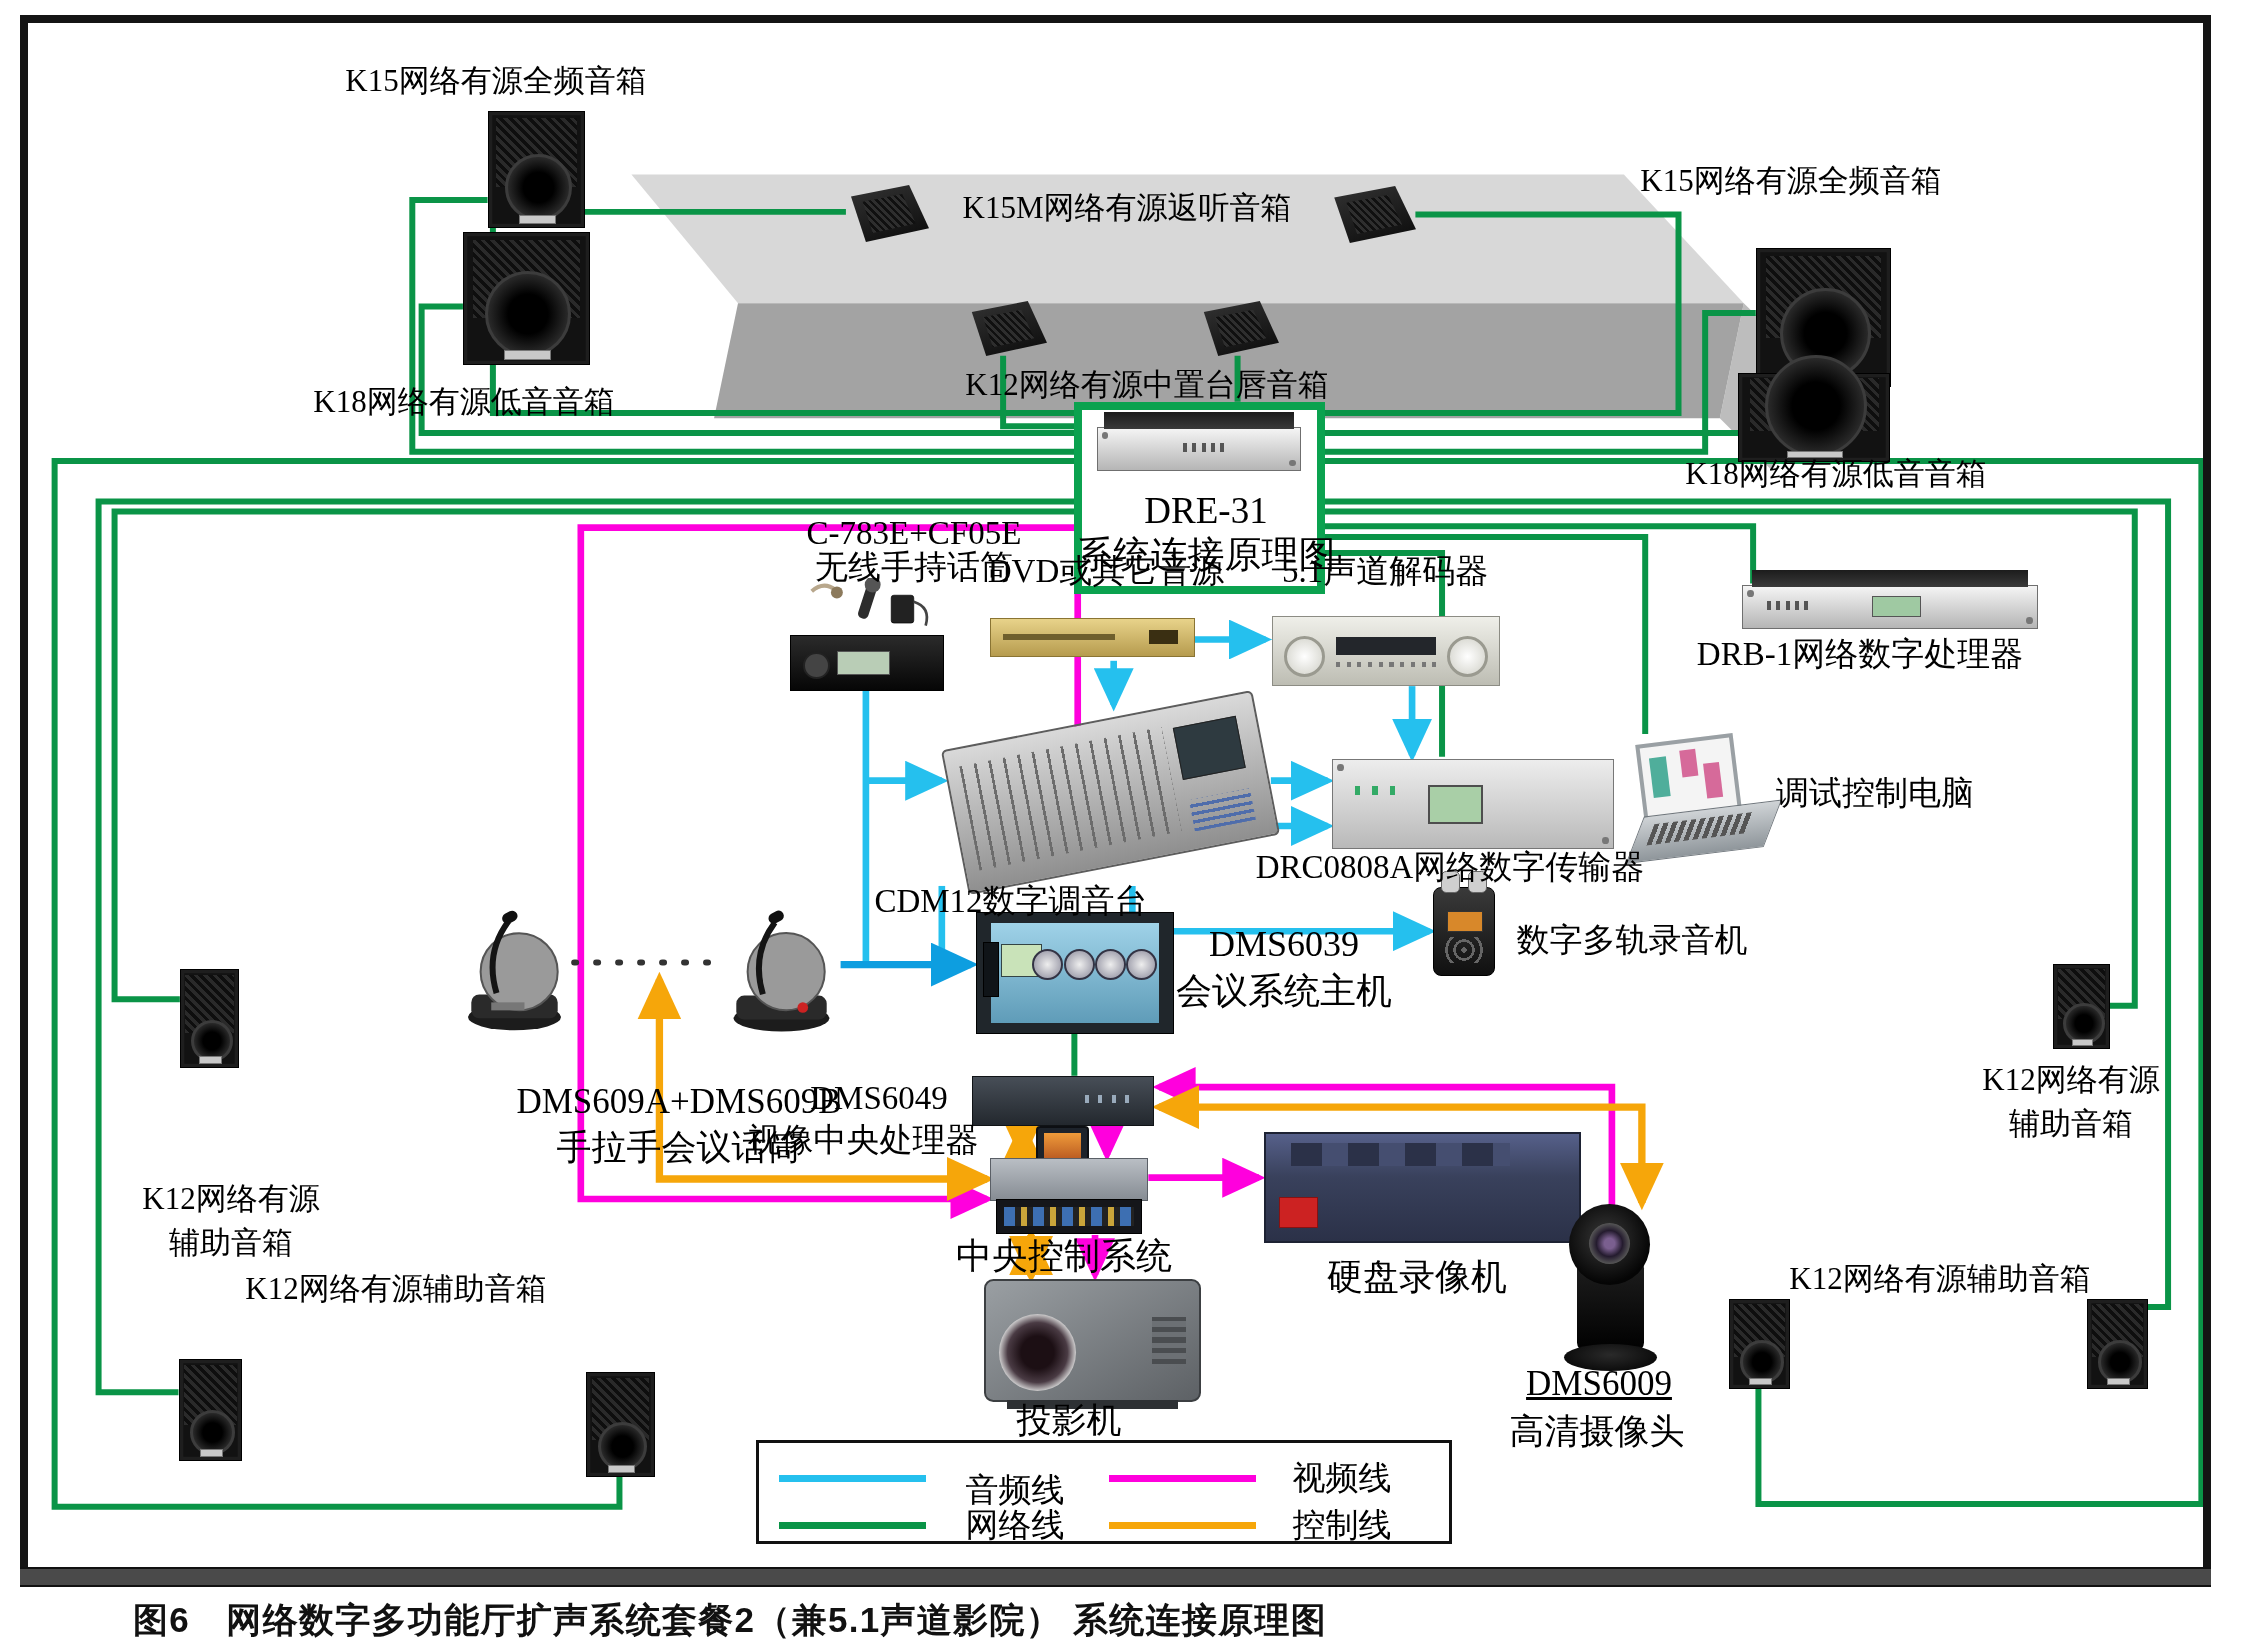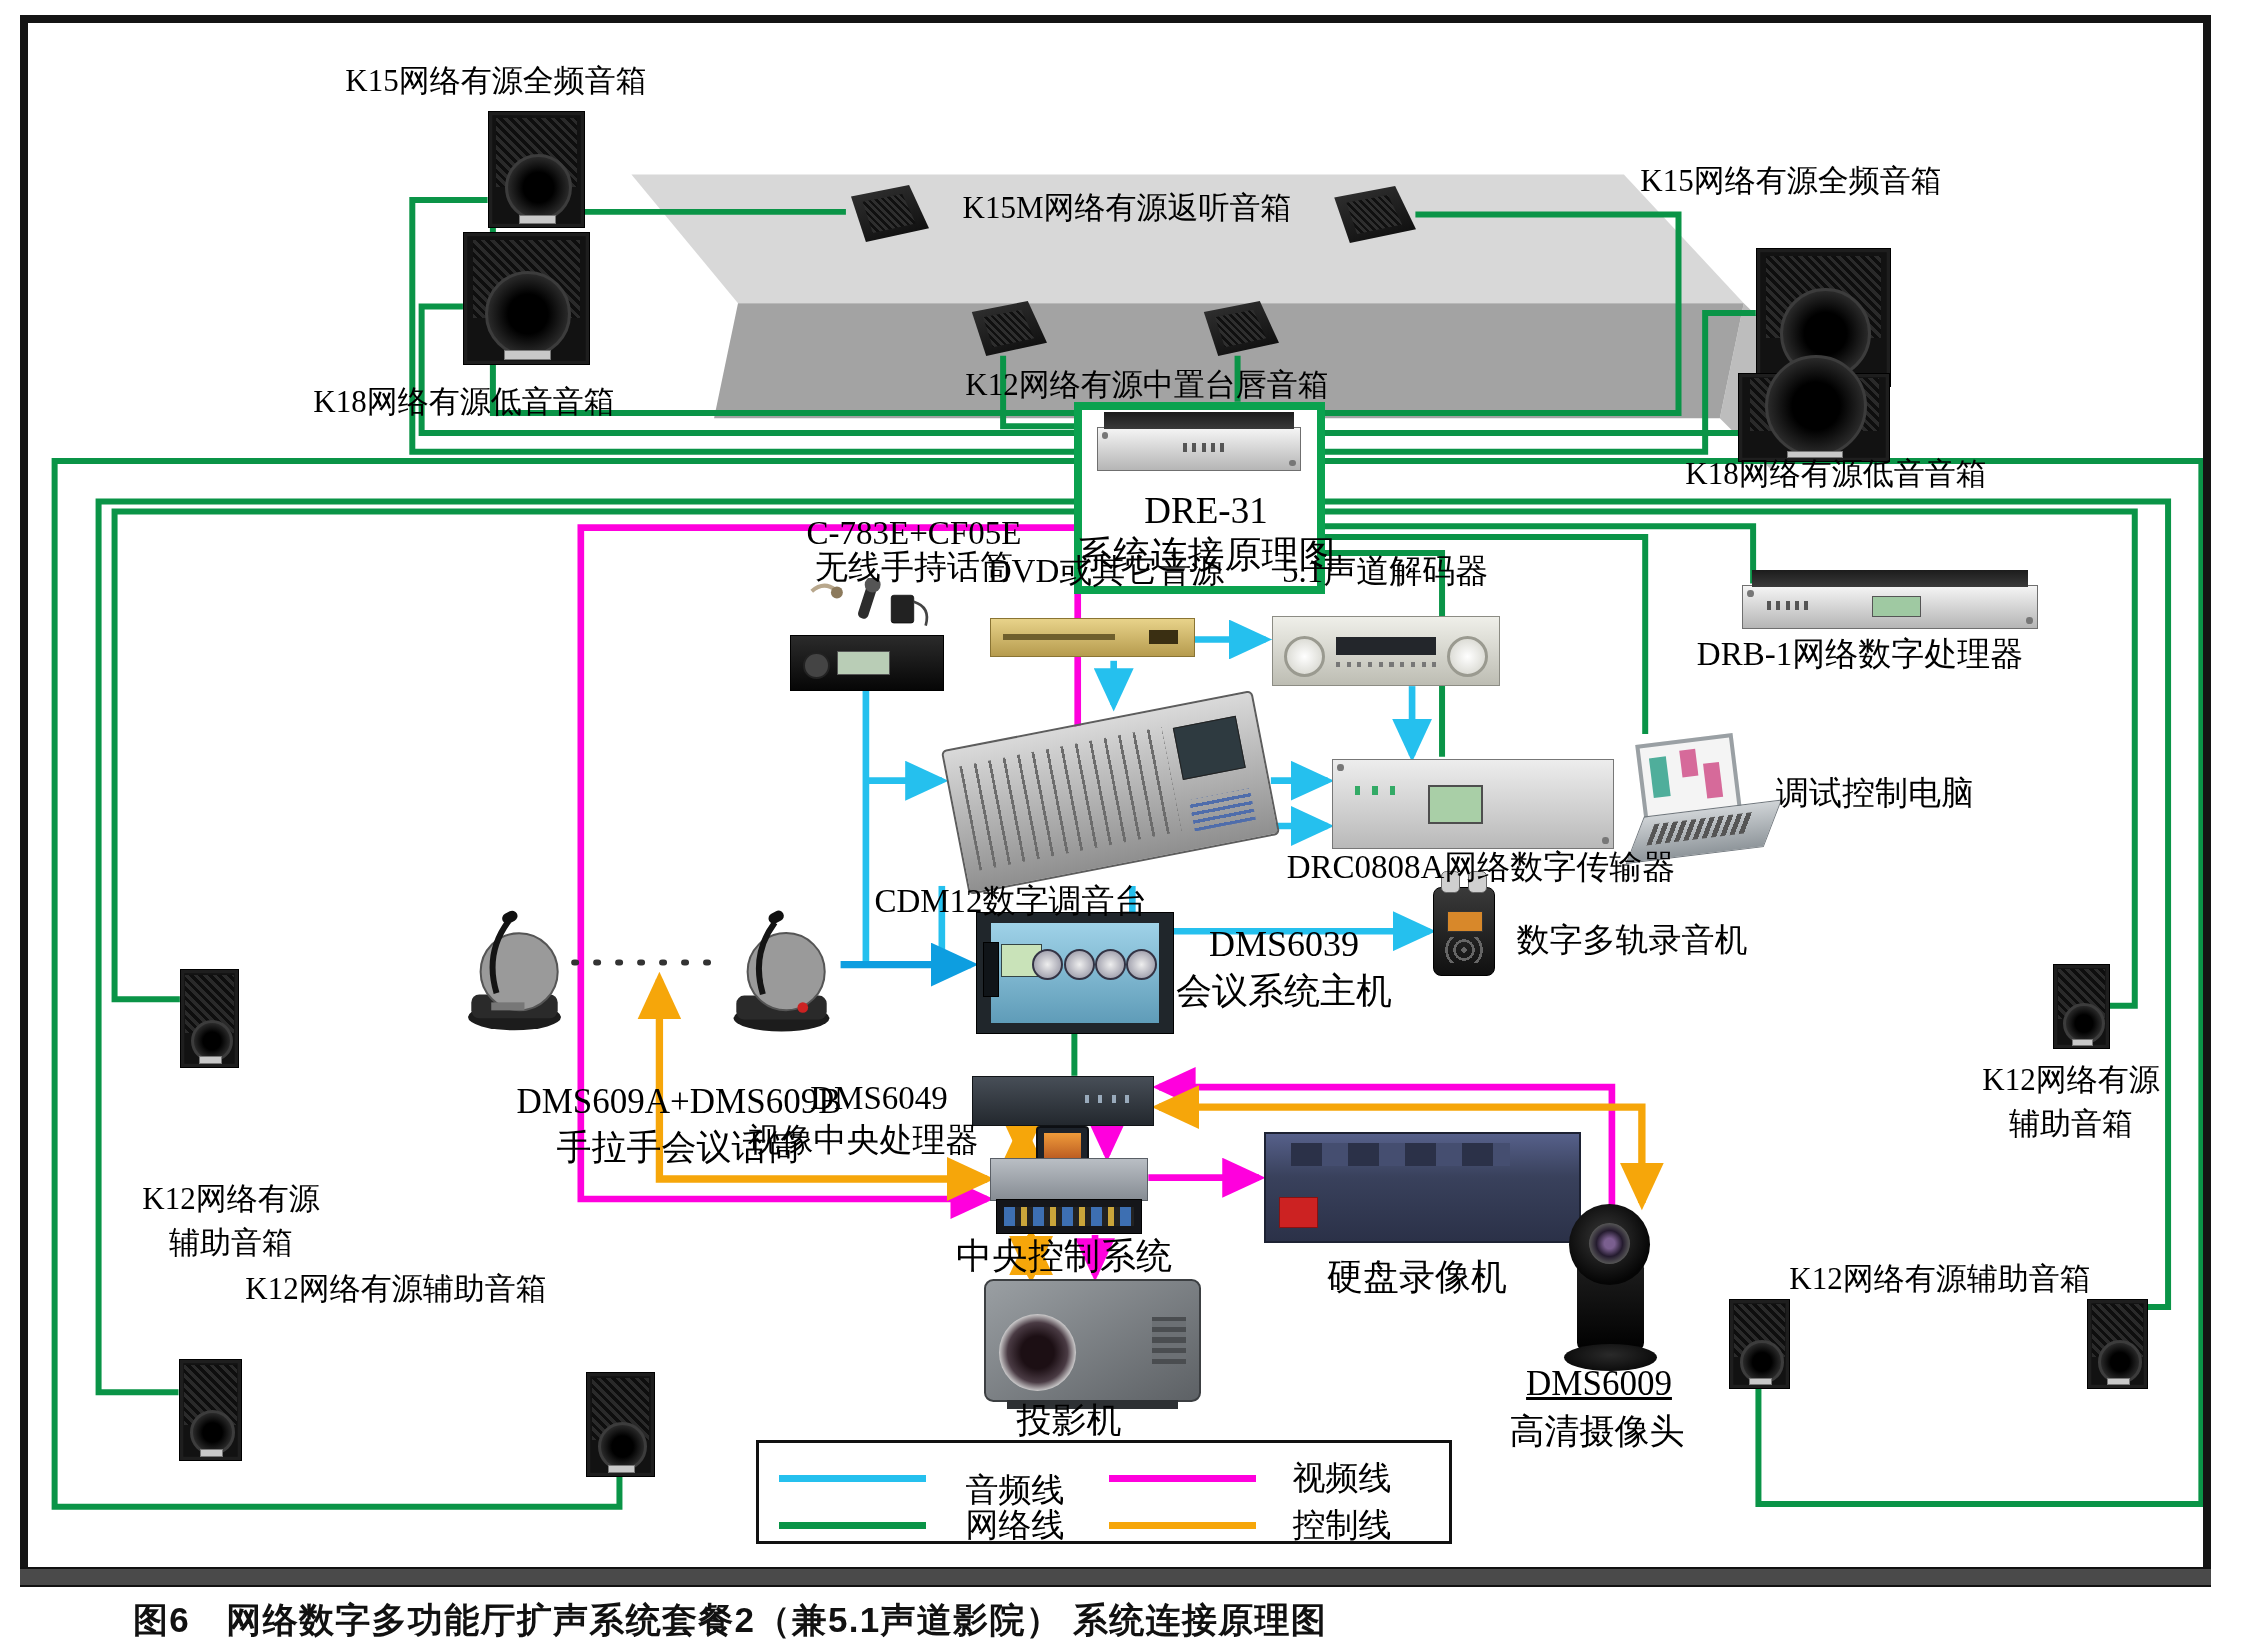--- a/index.html
+++ b/index.html
@@ -370,21 +370,21 @@
   <div class="lbl" style="left:1127px;top:208px;">K15M网络有源返听音箱</div>
   <div class="lbl" style="left:1147px;top:385px;">K12网络有源中置台唇音箱</div>
 
   <div class="lbl s50" style="left:914px;top:533px;">C-783E+CF05E</div>
   <div class="lbl s50" style="left:914px;top:567px;">无线手持话筒</div>
   <div class="lbl s50" style="left:1106px;top:571px;">DVD或其它音源</div>
   <div class="lbl s50" style="left:1385px;top:571px;">5.1声道解码器</div>
   <div class="lbl s50" style="left:1860px;top:654px;">DRB-1网络数字处理器</div>
   <div class="lbl s50" style="left:1875px;top:793px;">调试控制电脑</div>
   <div class="lbl s50" style="left:1011px;top:901px;">CDM12数字调音台</div>
-  <div class="lbl s50" style="left:1481px;top:867px;">DRC0808A网络数字传输器</div>
+  <div class="lbl s50" style="left:1450px;top:867px;">DRC0808A网络数字传输器</div>
   <div class="lbl s50" style="left:1632px;top:940px;">数字多轨录音机</div>
 
   <div class="lbl s54" style="left:1284px;top:944px;">DMS6039</div>
   <div class="lbl s54" style="left:1284px;top:991px;">会议系统主机</div>
   <div class="lbl s52" style="left:679px;top:1102px;">DMS609A+DMS609B</div>
   <div class="lbl s52" style="left:679px;top:1147px;">手拉手会议话筒</div>
   <div class="lbl s50" style="left:879px;top:1098px;">DMS6049</div>
   <div class="lbl s50" style="left:863px;top:1140px;">视像中央处理器</div>
   <div class="lbl s54" style="left:1064px;top:1256px;">中央控制系统</div>
   <div class="lbl s54" style="left:1417px;top:1277px;">硬盘录像机</div>

